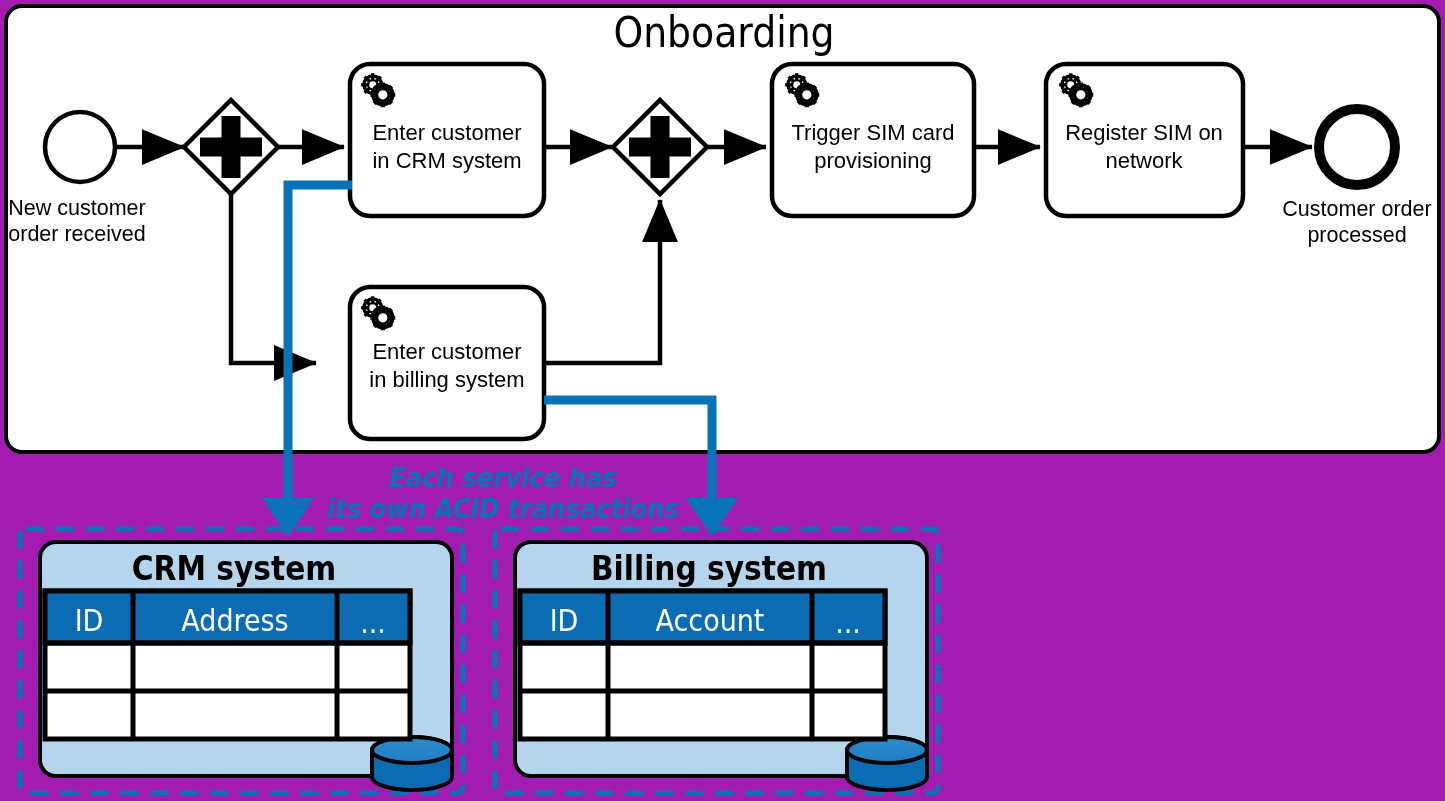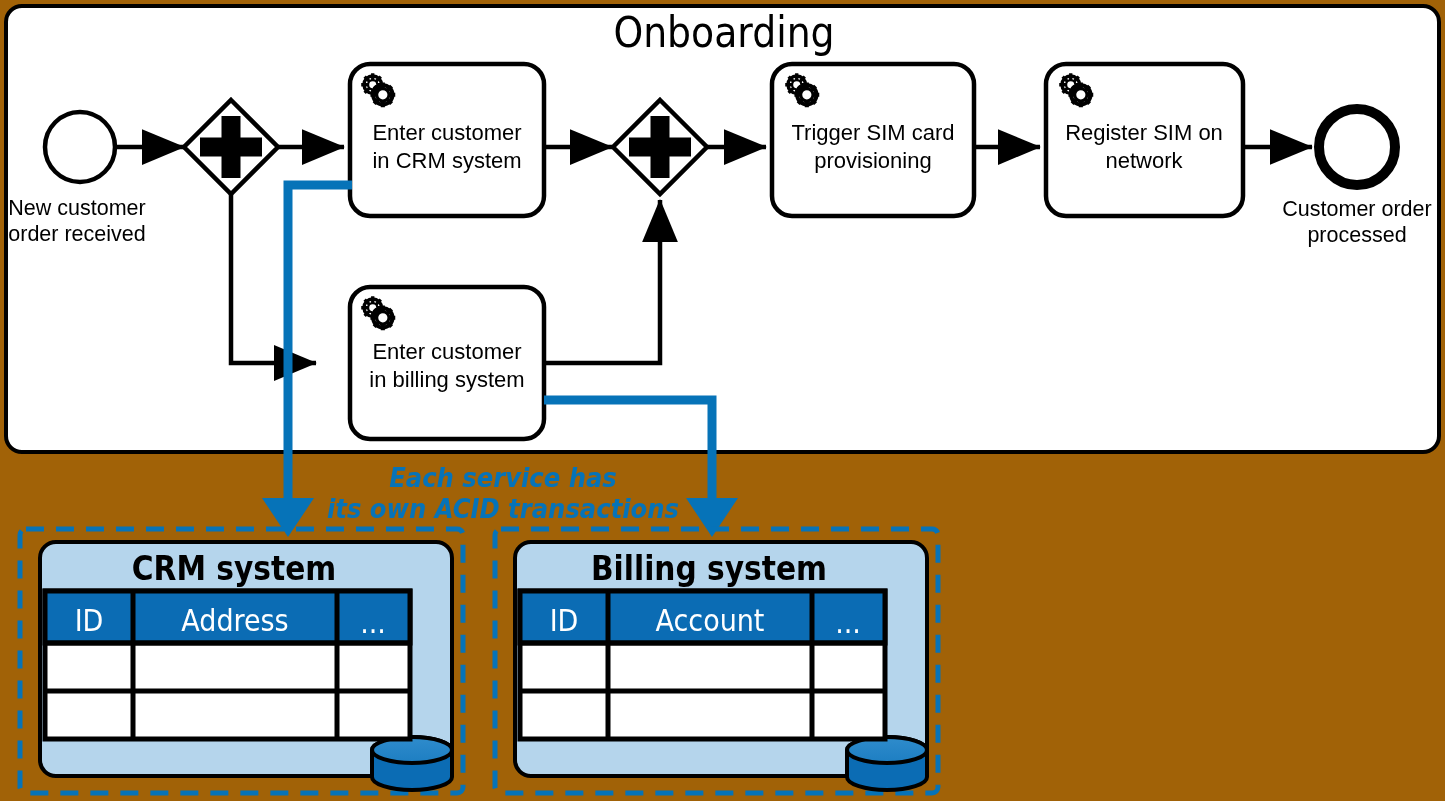--- a/index.html
+++ b/index.html
@@ -1,17 +1,17 @@
 <!DOCTYPE html>
 <html><head>
 <meta charset="utf-8">
 <style>
   html,body{margin:0;padding:0;background:#ffffff;}
   body{font-family:"Liberation Sans",sans-serif;}
-  #stage{position:relative;width:1445px;height:801px;overflow:hidden;background:#a16207;}
+  #stage{position:relative;width:1445px;height:801px;overflow:hidden;background:#a21caf;}
   #stage svg{position:absolute;left:0;top:0;}
   .lbl{font-family:"Liberation Sans",sans-serif;}
 </style>
 </head>
 <body>
 
 <div id="stage">
 
   <svg width="1445" height="801" viewBox="0 0 1445 801">
     <defs>

